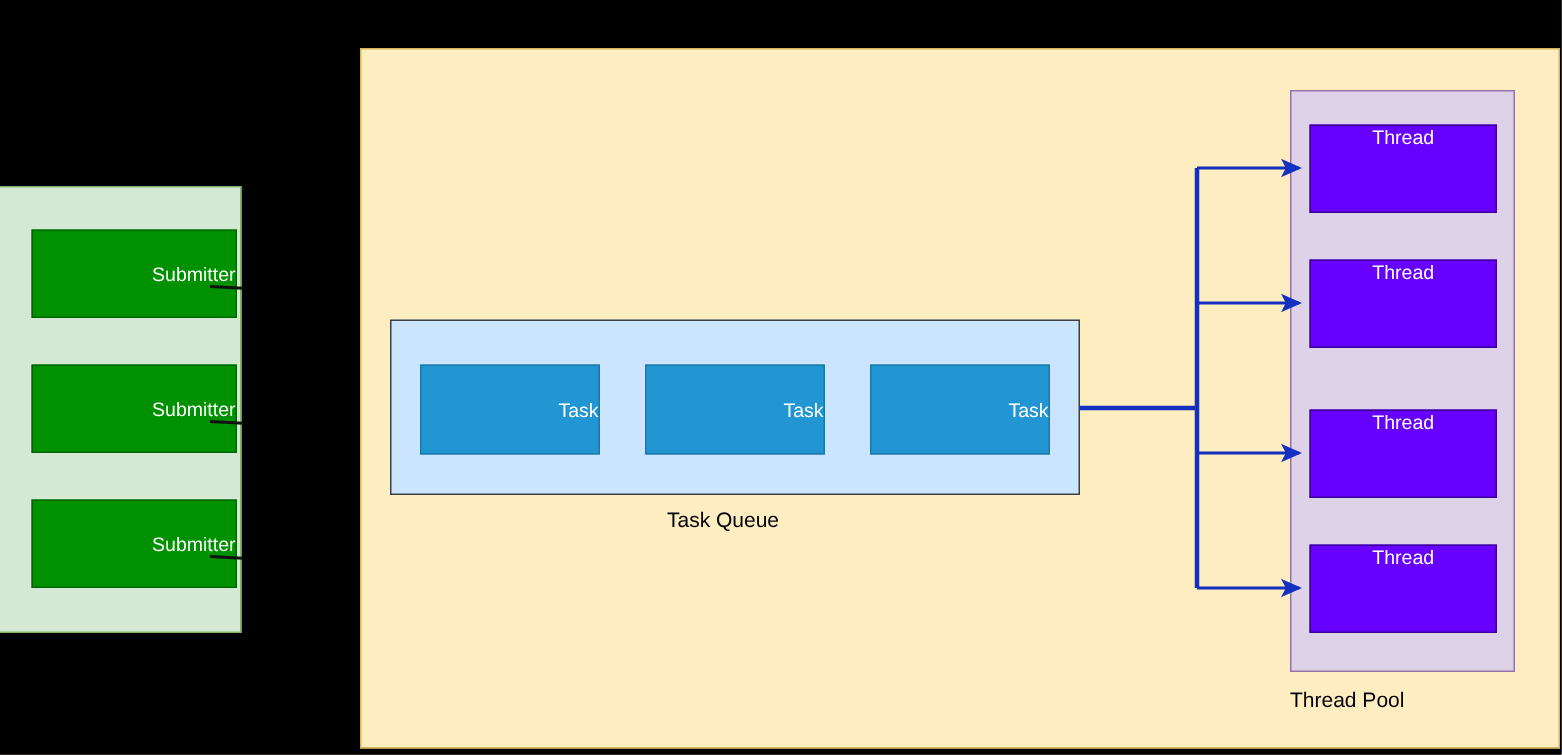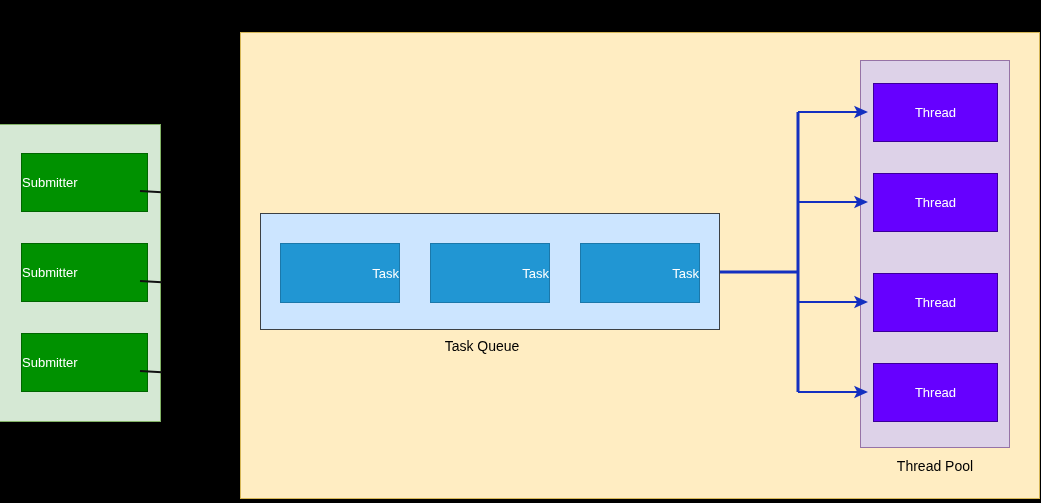--- a/index.html
+++ b/index.html
@@ -35,30 +35,30 @@
     height: 298px;
     background: #d5e8d4;
     border: 1px solid #82b366;
     box-sizing: border-box;
   }
 
   
   .submitter {
     position: absolute;
     left: 21px;
-    width: 127px;
+    width: 137px;
     height: 59px;
     background: #009100;
     border: 1px solid #006600;
     box-sizing: border-box;
     color: #ffffff;
     font-size: 13px;
     display: flex;
     align-items: center;
-    justify-content: flex-start;
+    justify-content: flex-end;
   }
   .submitter.s1 { top: 153px; }
   .submitter.s2 { top: 243px; }
   .submitter.s3 { top: 333px; }
 
   
   .sub-line {
     position: absolute;
     left: 140px;
     width: 22px;
@@ -125,34 +125,33 @@
     position: absolute;
     left: 873px;
     width: 125px;
     height: 59px;
     background: #6600ff;
     border: 1px solid #3b0099;
     box-sizing: border-box;
     color: #ffffff;
     font-size: 13px;
     display: flex;
-    align-items: center;
+    align-items: flex-start;
     justify-content: center;
   }
   .thread.h1 { top: 83px; }
   .thread.h2 { top: 173px; }
   .thread.h3 { top: 273px; }
   .thread.h4 { top: 363px; }
 
   .pool-label {
     position: absolute;
     left: 860px;
     top: 458px;
     width: 150px;
-    text-align: center;
     color: #000000;
     font-size: 14px;
   }
 
   
   .connectors {
     position: absolute;
     left: 0;
     top: 0;
     width: 1041px;

